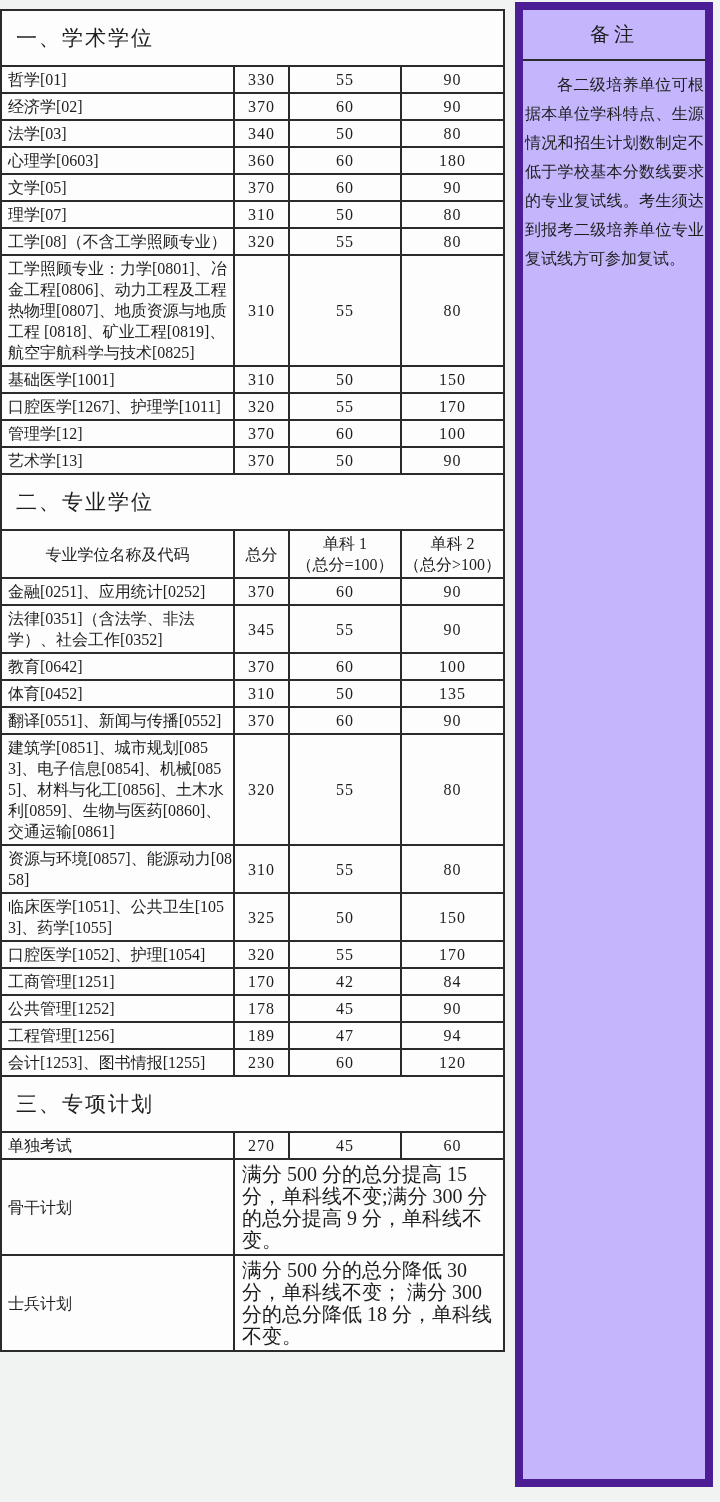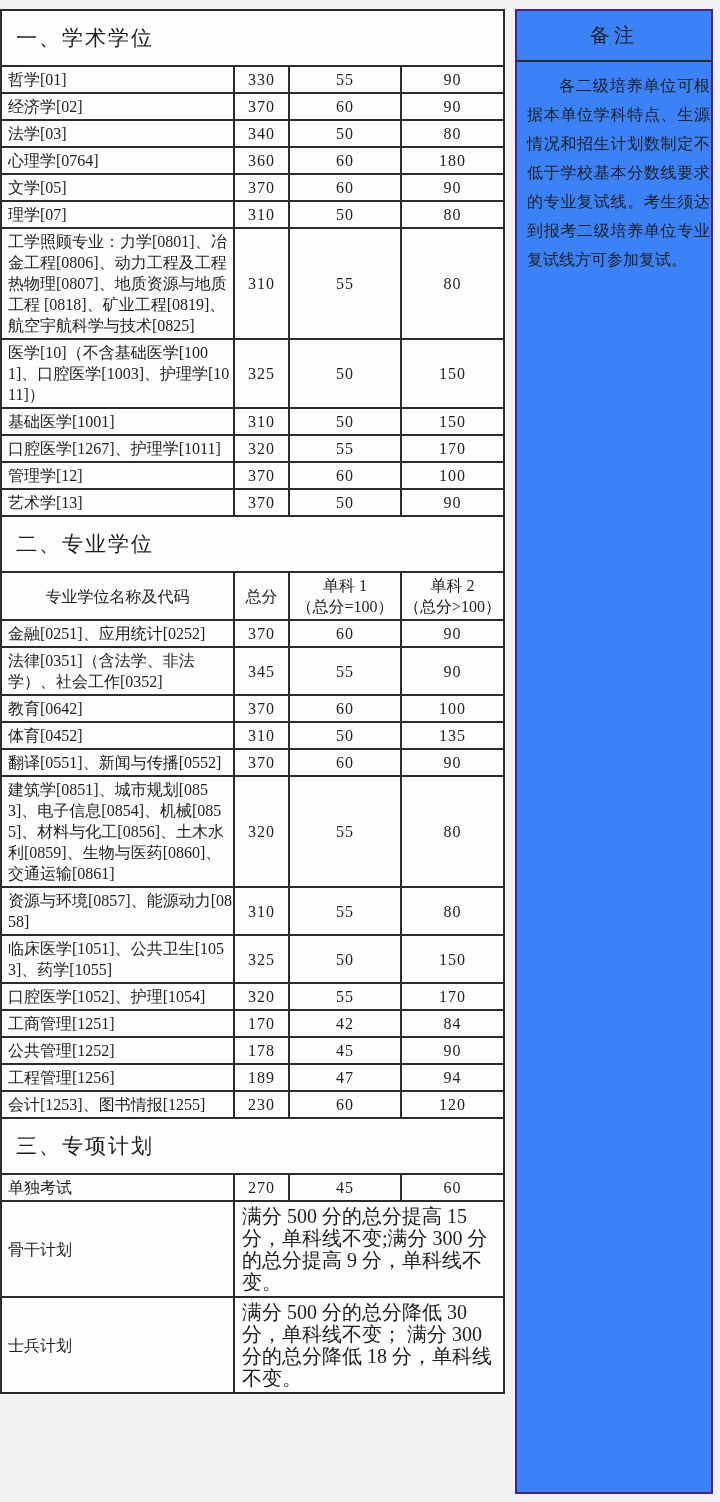--- a/index.html
+++ b/index.html
@@ -50,36 +50,36 @@
     letter-spacing: 1px;
     padding: 2px 1px;
   }
   .cell-note {
     font-size: 20px;
     line-height: 22px;
     text-align: left;
     padding: 3px 4px 3px 7px;
   }
   .remark-panel {
-    position: absolute; left: 515px; top: 9px;
+    position: absolute; left: 515px; top: 2px;
     width: 198px; height: 1485px;
-    border: 2px solid #4c1d95;
-    background: #3b82f6;
+    border: 8px solid #4c1d95;
+    background: #c4b5fd;
     box-sizing: border-box;
   }
   .remark-title {
     height: 51px;
     border-bottom: 2px solid #2b2b2b;
     box-sizing: border-box;
     display: flex; align-items: center; justify-content: center;
     font-size: 20px;
     letter-spacing: 4px;
   }
   .remark-body {
-    padding: 9px 1px 9px 10px;
+    padding: 9px 1px 9px 2px;
     font-size: 16px;
     line-height: 29px;
     text-indent: 2em;
     text-align: justify;
   }
 </style>
 </head>
 <body>
 
 <table class="score-table">
@@ -108,48 +108,48 @@
         <td class="cell-num">60</td>
         <td class="cell-num">90</td>
       </tr>
       <tr>
         <td class="cell-name">法学[03]</td>
         <td class="cell-num">340</td>
         <td class="cell-num">50</td>
         <td class="cell-num">80</td>
       </tr>
       <tr>
-        <td class="cell-name">心理学[0764]</td>
+        <td class="cell-name">心理学[0603]</td>
         <td class="cell-num">360</td>
         <td class="cell-num">60</td>
         <td class="cell-num">180</td>
       </tr>
       <tr>
         <td class="cell-name">文学[05]</td>
         <td class="cell-num">370</td>
         <td class="cell-num">60</td>
         <td class="cell-num">90</td>
       </tr>
       <tr>
         <td class="cell-name">理学[07]</td>
         <td class="cell-num">310</td>
         <td class="cell-num">50</td>
         <td class="cell-num">80</td>
       </tr>
       <tr>
+        <td class="cell-name">工学[08]（不含工学照顾专业）</td>
+        <td class="cell-num">320</td>
+        <td class="cell-num">55</td>
+        <td class="cell-num">80</td>
+      </tr>
+      <tr>
         <td class="cell-name">工学照顾专业：力学[0801]、冶金工程[0806]、动力工程及工程热物理[0807]、地质资源与地质工程 [0818]、矿业工程[0819]、航空宇航科学与技术[0825]</td>
         <td class="cell-num">310</td>
         <td class="cell-num">55</td>
         <td class="cell-num">80</td>
-      </tr>
-      <tr>
-        <td class="cell-name">医学[10]（不含基础医学[1001]、口腔医学[1003]、护理学[1011]）</td>
-        <td class="cell-num">325</td>
-        <td class="cell-num">50</td>
-        <td class="cell-num">150</td>
       </tr>
       <tr>
         <td class="cell-name">基础医学[1001]</td>
         <td class="cell-num">310</td>
         <td class="cell-num">50</td>
         <td class="cell-num">150</td>
       </tr>
       <tr>
         <td class="cell-name">口腔医学[1267]、护理学[1011]</td>
         <td class="cell-num">320</td>

